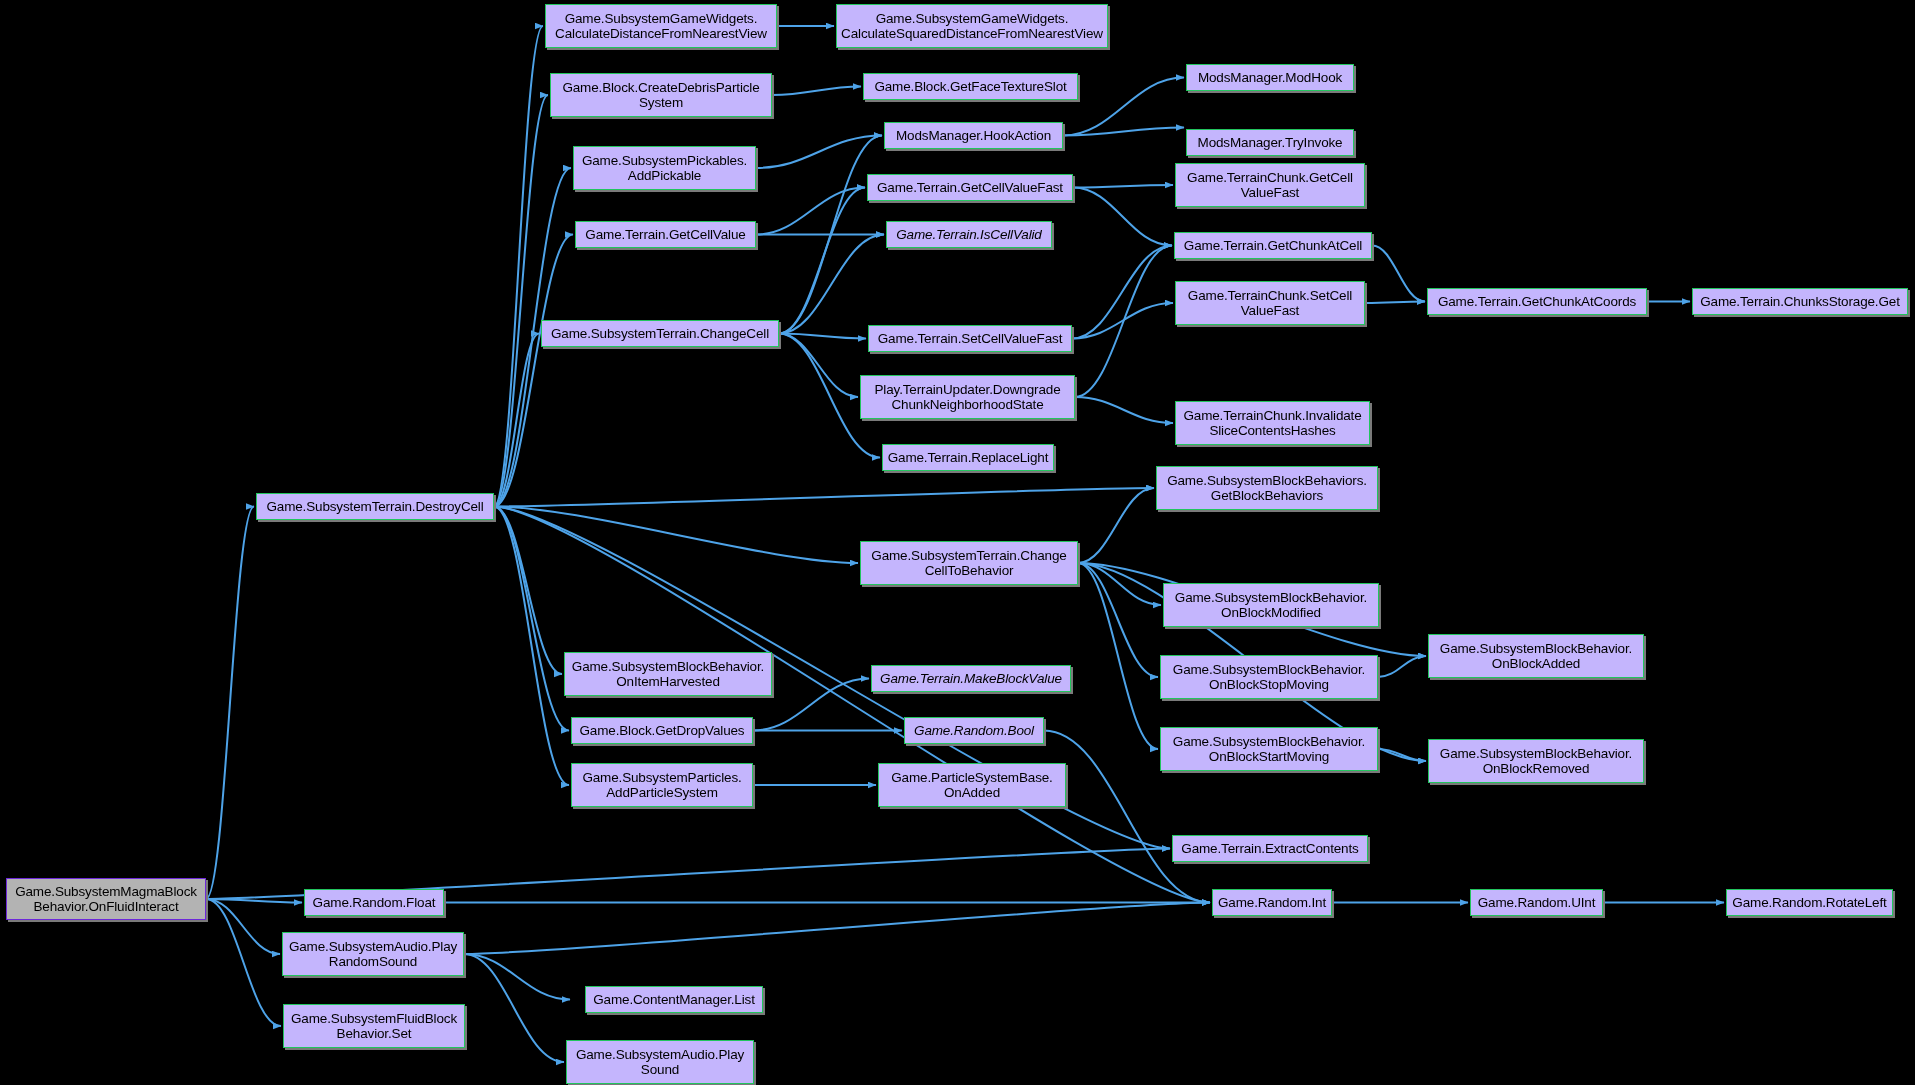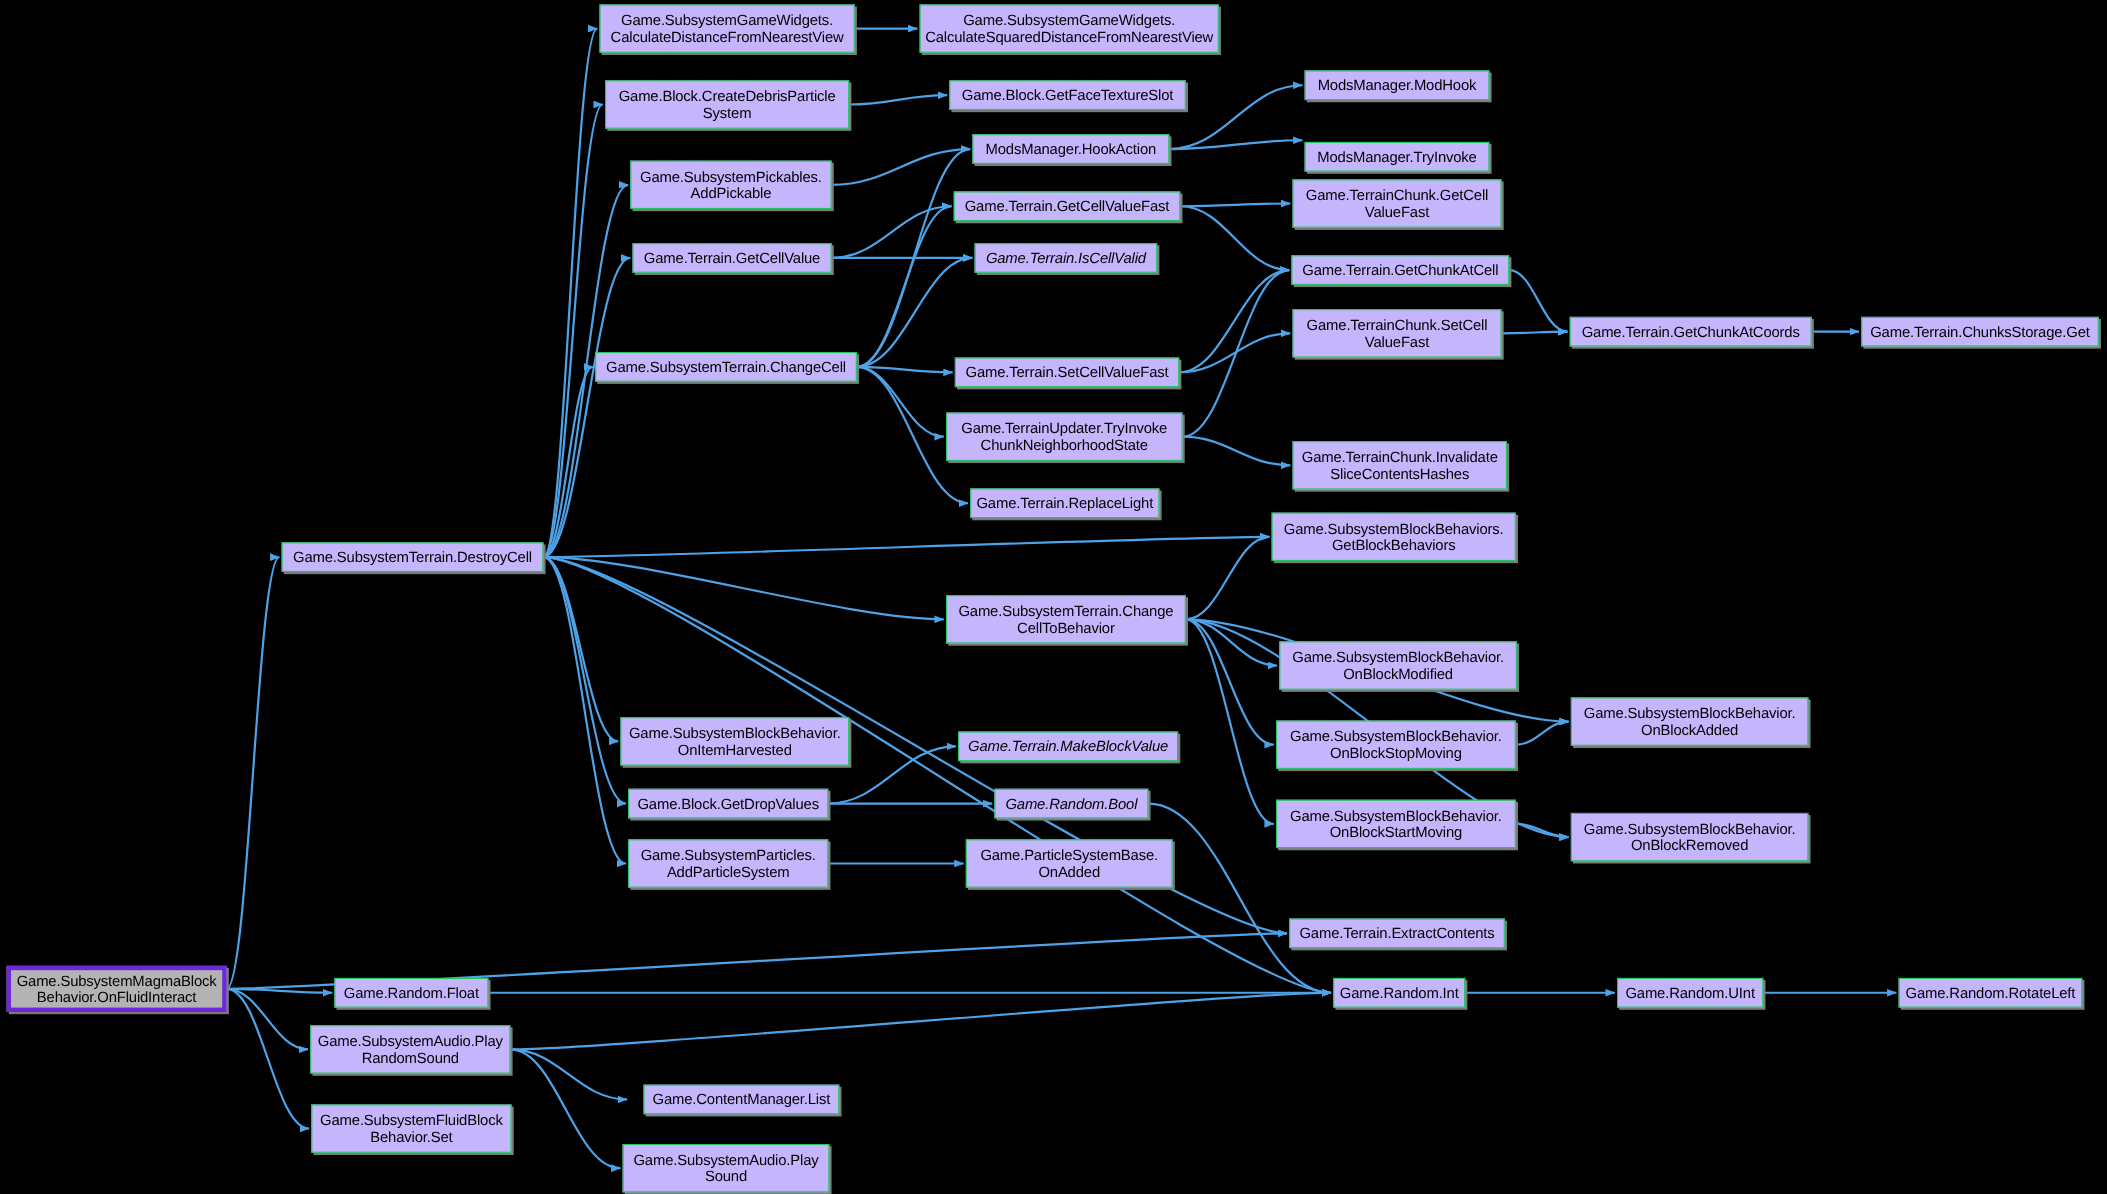--- a/index.html
+++ b/index.html
@@ -20,21 +20,21 @@
     align-items:center;
     justify-content:center;
     text-align:center;
     padding:1px 4px;
     white-space:pre-line;
     letter-spacing:-0.15px;
     cursor:pointer;
   }
   .node.root{
     background:#b3b3b3;
-    border:4px solid #6d28d9;
+    border:1px solid #6d28d9;
   }
 </style>
 </head>
 <body>
 
 <div id="graph">
   <svg id="edges" xmlns="http://www.w3.org/2000/svg">
     <defs>
       <marker id="arrow" markerWidth="9" markerHeight="7" refX="8.5" refY="3.5" orient="auto" markerUnits="userSpaceOnUse">
         <path d="M0,0 L9,3.5 L0,7 Z" fill="#4ea3e8"></path>
@@ -120,21 +120,21 @@
       <div class="node" style="left: 886px; top: 221px; width: 166px; height: 27px; font-style: italic;">Game.Terrain.IsCellValid</div>
       <div class="node" style="left: 1175px; top: 163px; width: 190px; height: 44px;">Game.TerrainChunk.GetCell
 ValueFast</div>
       <div class="node" style="left: 1174px; top: 232px; width: 198px; height: 27px;">Game.Terrain.GetChunkAtCell</div>
       <div class="node" style="left: 541px; top: 320px; width: 238px; height: 27px;">Game.SubsystemTerrain.ChangeCell</div>
       <div class="node" style="left: 868px; top: 325px; width: 204px; height: 27px;">Game.Terrain.SetCellValueFast</div>
       <div class="node" style="left: 1175px; top: 281px; width: 190px; height: 44px;">Game.TerrainChunk.SetCell
 ValueFast</div>
       <div class="node" style="left: 1427px; top: 288px; width: 220px; height: 27px;">Game.Terrain.GetChunkAtCoords</div>
       <div class="node" style="left: 1692px; top: 288px; width: 216px; height: 27px;">Game.Terrain.ChunksStorage.Get</div>
-      <div class="node" style="left: 860px; top: 375px; width: 215px; height: 44px;">Game.TerrainUpdater.TryInvoke
+      <div class="node" style="left: 860px; top: 375px; width: 215px; height: 44px;">Play.TerrainUpdater.Downgrade
 ChunkNeighborhoodState</div>
       <div class="node" style="left: 1175px; top: 401px; width: 195px; height: 44px;">Game.TerrainChunk.Invalidate
 SliceContentsHashes</div>
       <div class="node" style="left: 882px; top: 444px; width: 172px; height: 27px;">Game.Terrain.ReplaceLight</div>
       <div class="node" style="left: 1156px; top: 466px; width: 222px; height: 44px;">Game.SubsystemBlockBehaviors.
 GetBlockBehaviors</div>
       <div class="node" style="left: 256px; top: 493px; width: 238px; height: 27px;">Game.SubsystemTerrain.DestroyCell</div>
       <div class="node" style="left: 860px; top: 541px; width: 218px; height: 44px;">Game.SubsystemTerrain.Change
 CellToBehavior</div>
       <div class="node" style="left: 1163px; top: 583px; width: 216px; height: 44px;">Game.SubsystemBlockBehavior.

